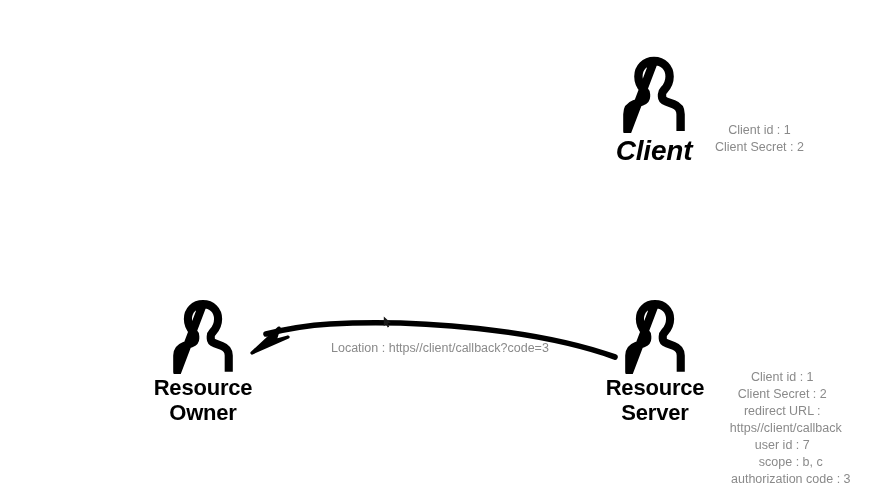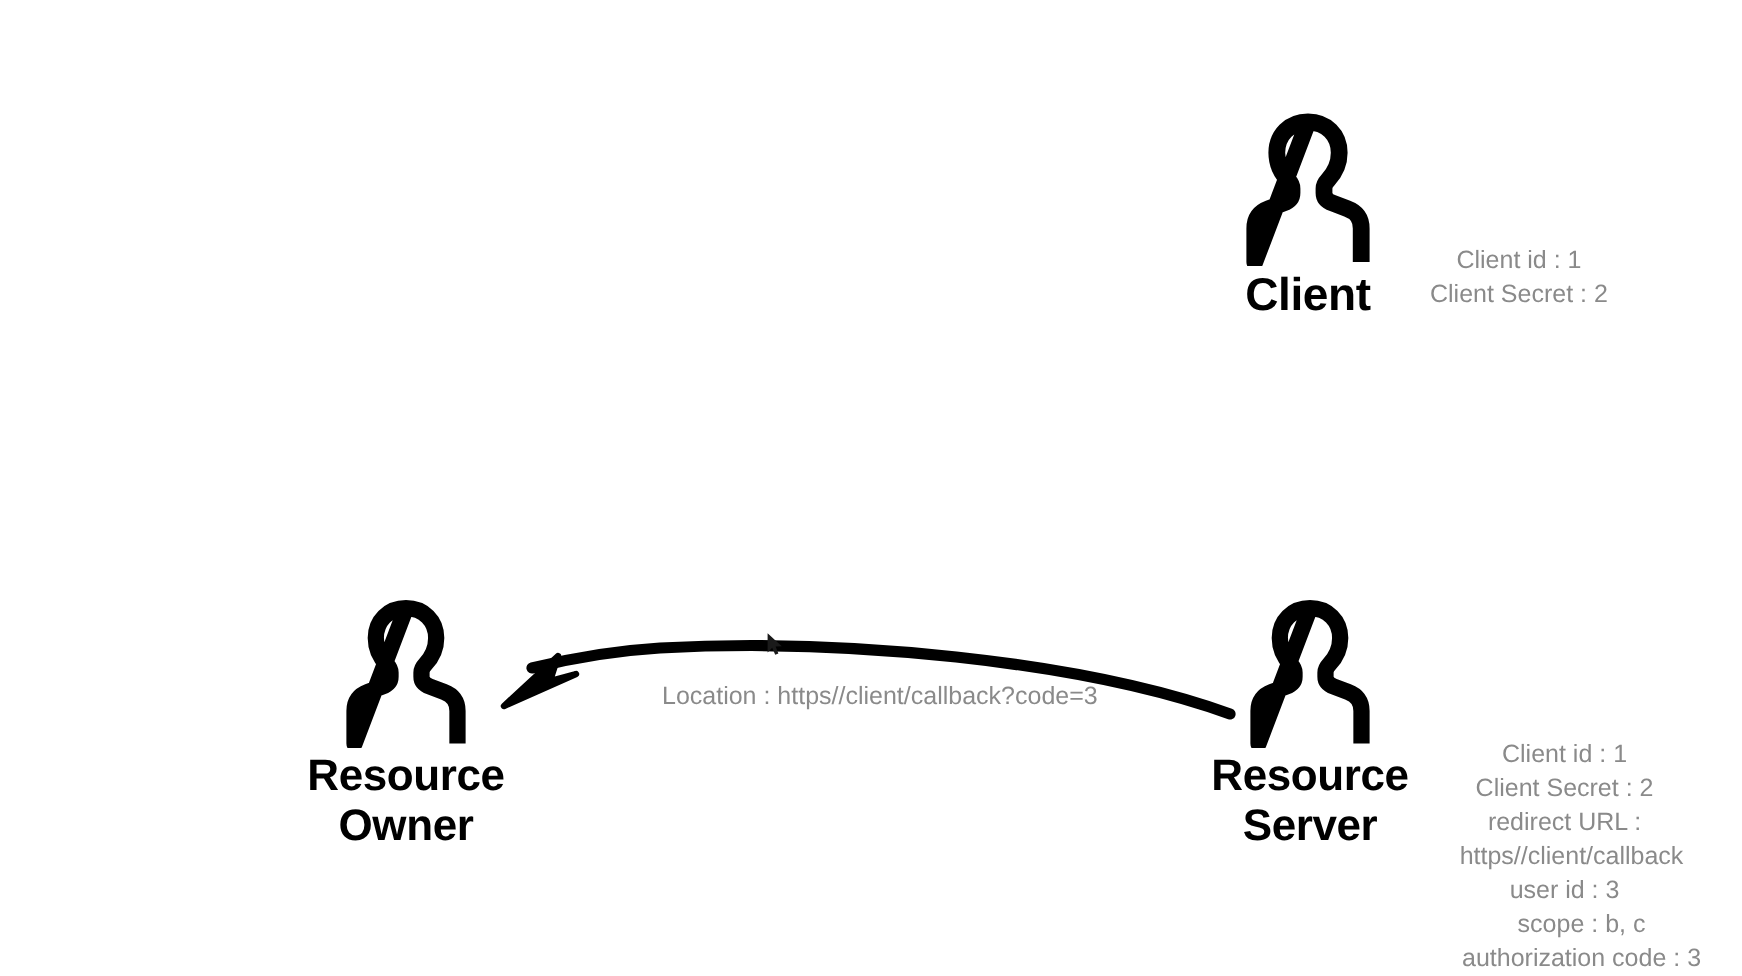--- a/index.html
+++ b/index.html
@@ -38,21 +38,22 @@
     letter-spacing: -0.2px;
   }
 
   
   #actor-client {
     left: 596px;
     top: 55px;
     width: 116px;
   }
   #actor-client .actor-label {
-    font-size: 23px;
+    font-size: 28px;
+    font-style: italic;
   }
 
   
   #actor-resource-owner {
     left: 140px;
     top: 298px;
     width: 126px;
   }
   #actor-resource-owner .actor-label {
     font-size: 22px;
@@ -197,21 +198,21 @@
     </svg>
     <div class="actor-label">Resource
 Server</div>
   </div>
 
   <div class="note" id="note-resource-server">
     <span class="note-line">Client id : 1</span>
     <span class="note-line">Client Secret : 2</span>
     <span class="note-line">redirect URL :</span>
     <span class="note-line indent-1">https//client/callback</span>
-    <span class="note-line">user id : 3</span>
+    <span class="note-line">user id : 7</span>
     <span class="note-line indent-2">scope : b, c</span>
     <span class="note-line indent-2">authorization code : 3</span>
   </div>
 
   <svg id="arrow-layer" aria-hidden="true">
 
     <path d="M 615 357
              C 540 330 420 319 330 324
              C 305 325.5 282 330 266 334" fill="none" stroke="#000000" stroke-width="5.6" stroke-linecap="round"></path>
 

